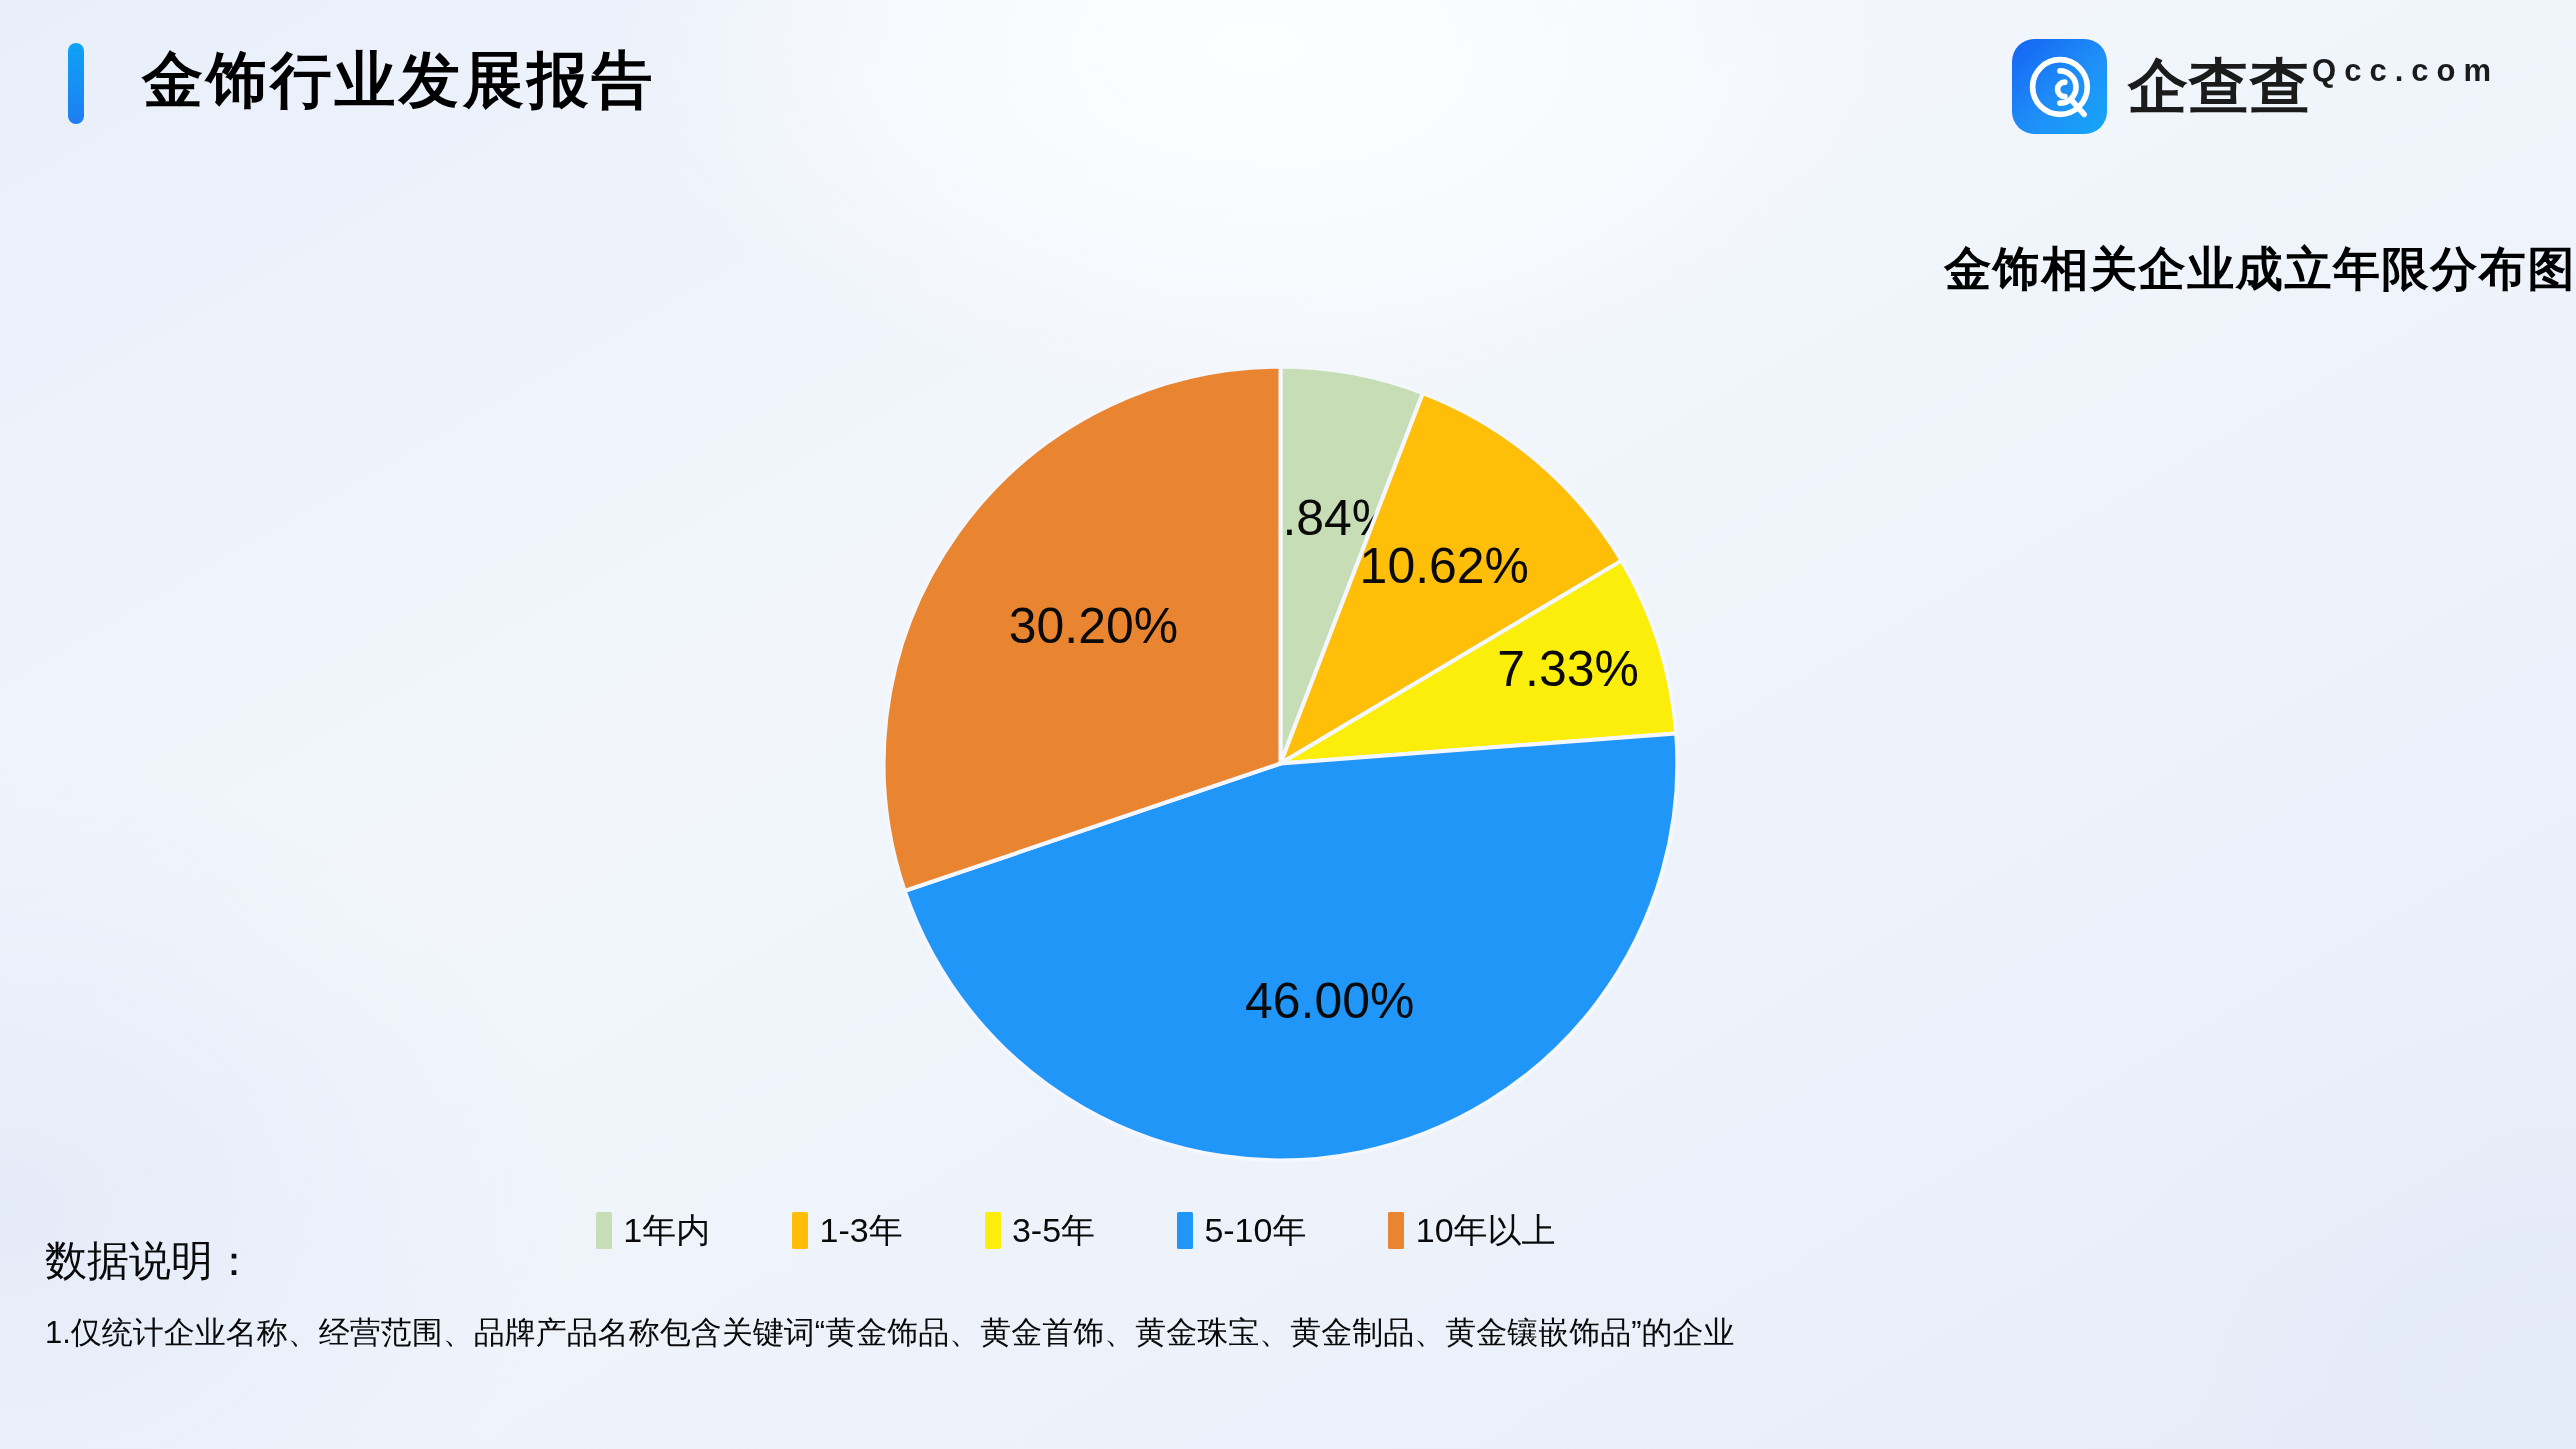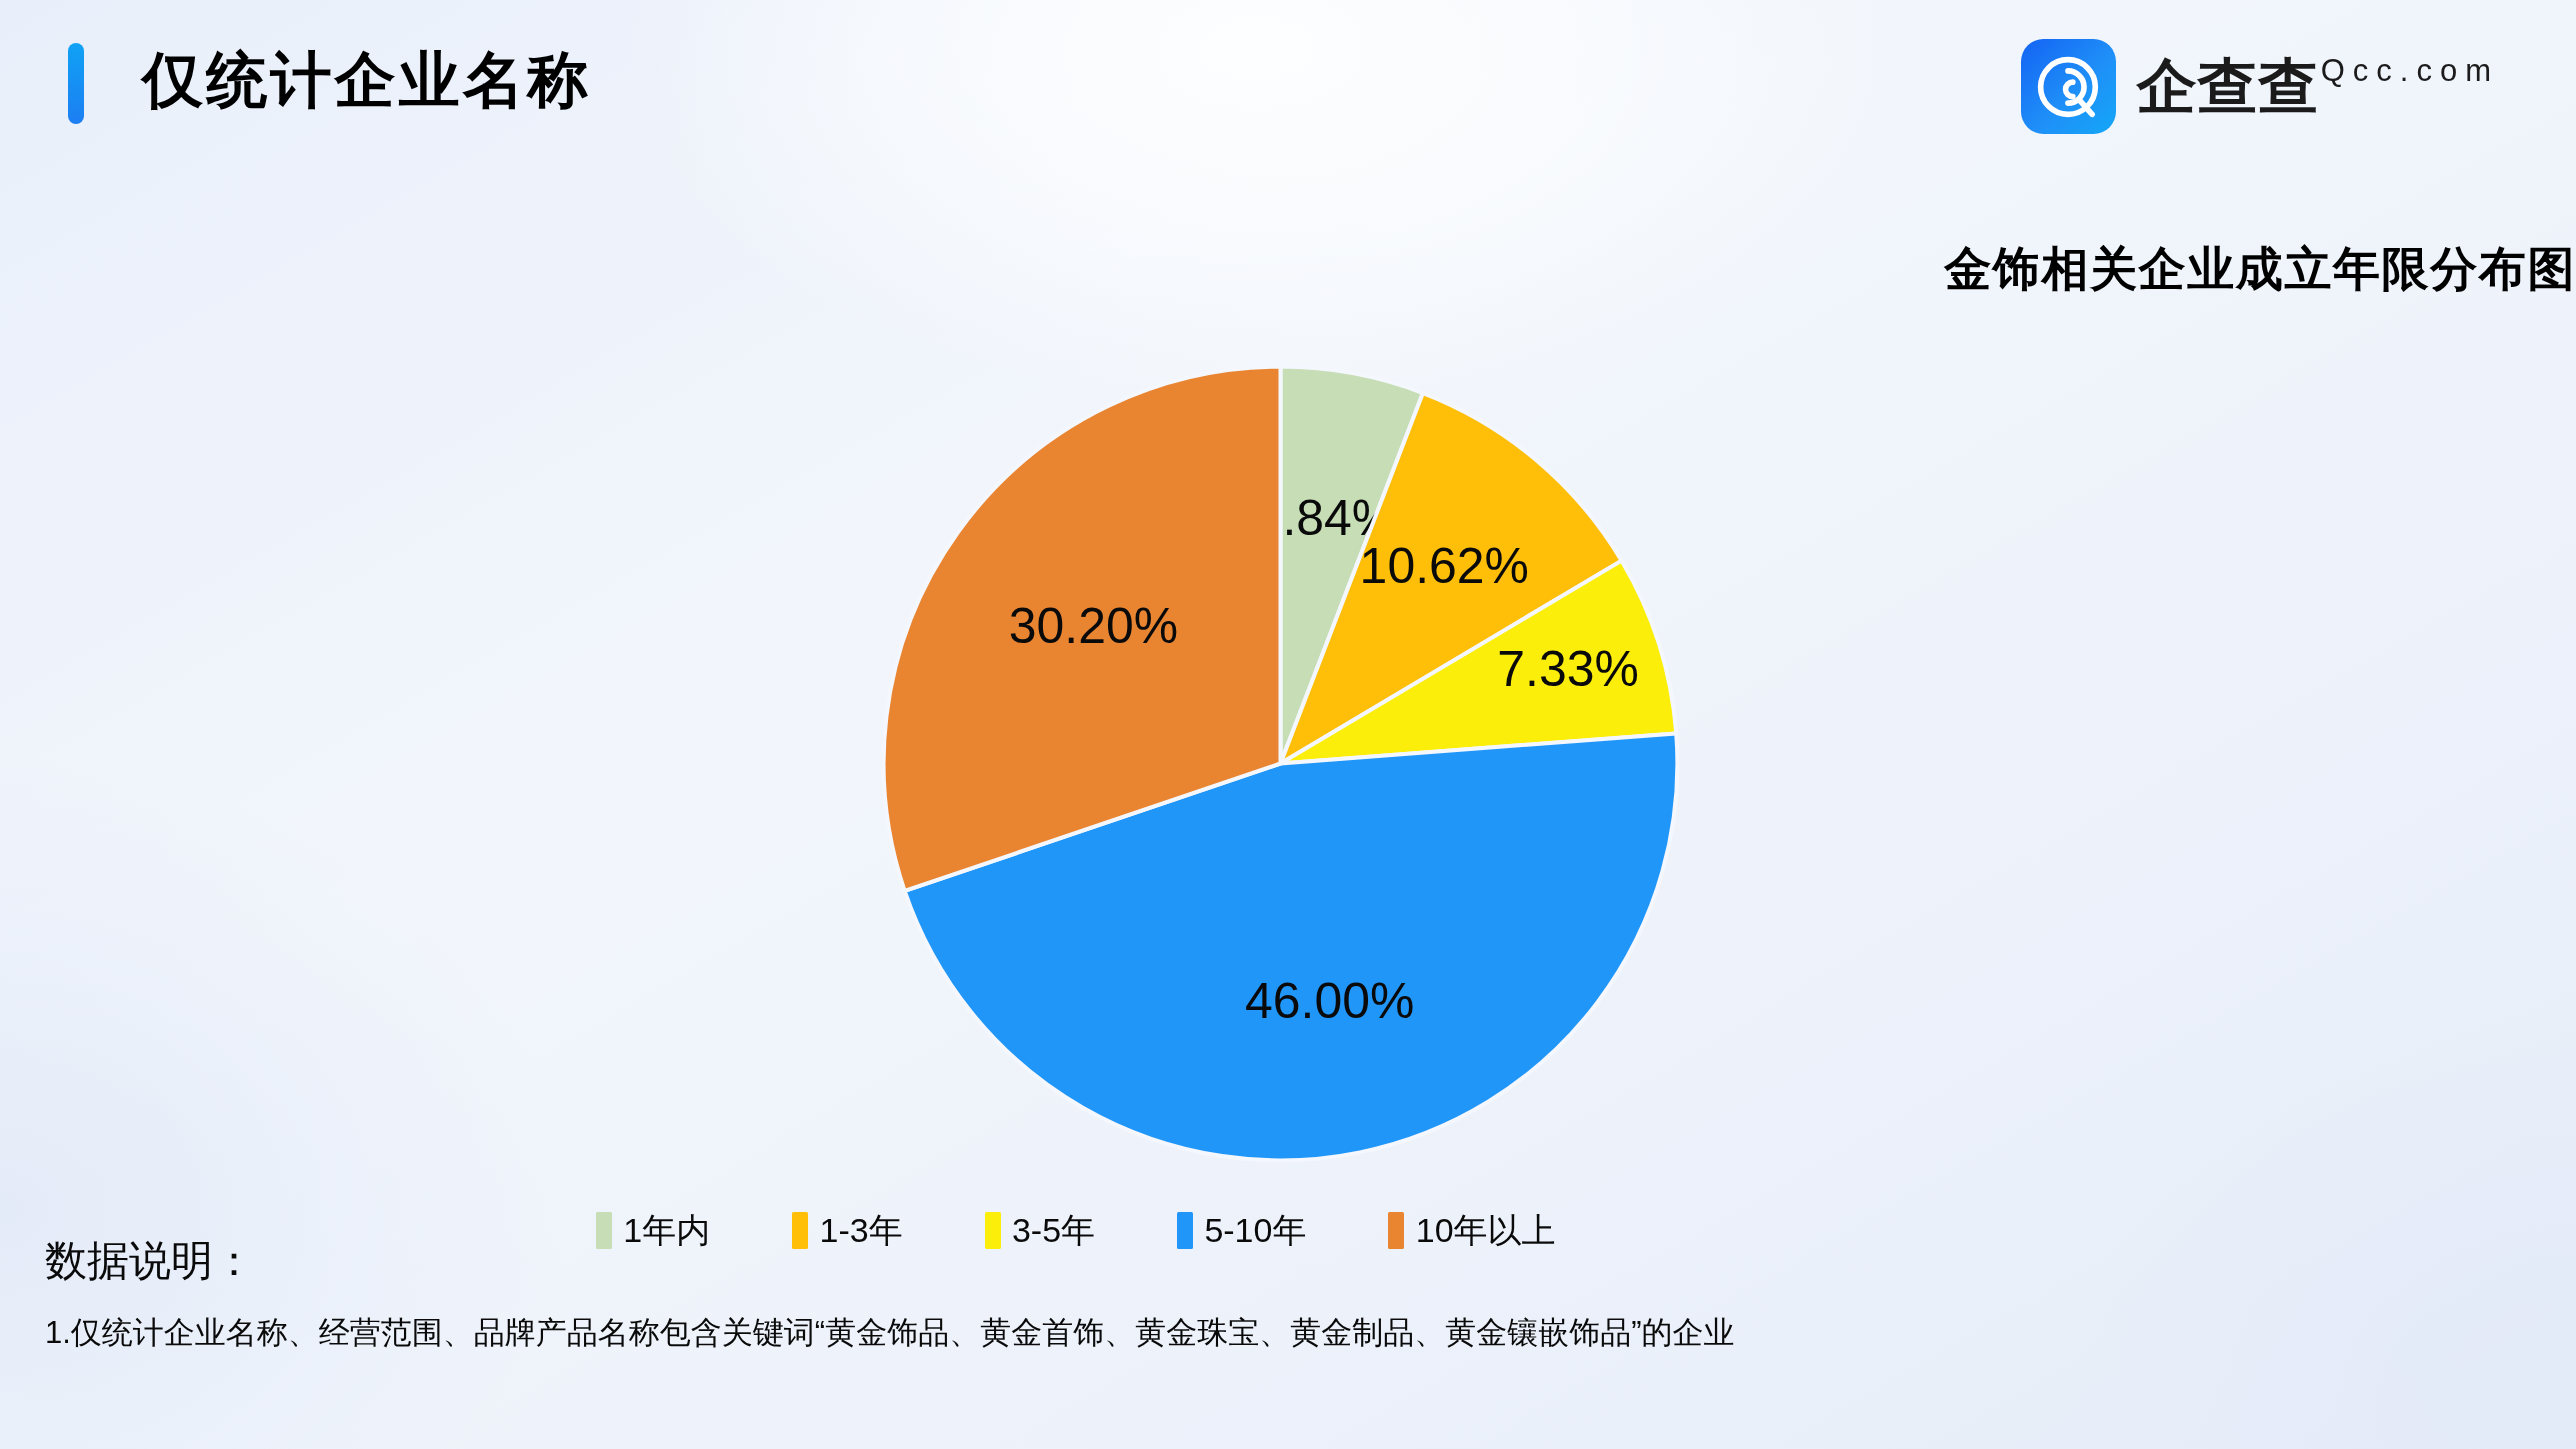--- a/index.html
+++ b/index.html
@@ -74,21 +74,21 @@
   .logo-cn {
     font-size: 60px;
     font-weight: bold;
     color: #1b1b1b;
     line-height: 66px;
     letter-spacing: 0.8px;
     white-space: nowrap;
   }
   .logo-en {
     font-size: 31px;
-    font-weight: normal;
+    font-weight: bold;
     color: #1b1b1b;
     letter-spacing: 8px;
     line-height: 34px;
     white-space: nowrap;
   }
 
   
   .chart-title {
     position: absolute;
     left: 0;
@@ -156,21 +156,21 @@
   }
   #note-1 { top: 1312px; }
   #note-2 { top: 1377px; }
 </style>
 </head>
 <body>
 
 <div id="page">
 
   <div class="header-bar"></div>
-  <div class="page-title">仅统计企业名称</div>
+  <div class="page-title">金饰行业发展报告</div>
 
   <div class="logo">
     <div class="logo-mark">
       <svg width="74" height="74" viewBox="0 0 92 92" aria-hidden="true">
         <path d="M46 12 A34 34 0 1 1 45.9 80 A34 34 0 0 1 46 12 Z" fill="none" stroke="#ffffff" stroke-width="7"></path>
         <path d="M46 26 A20 20 0 1 1 45.9 66" fill="none" stroke="#ffffff" stroke-width="7" stroke-linecap="round"></path>
         <path d="M52 40 A8.5 8.5 0 1 0 52 58" fill="none" stroke="#ffffff" stroke-width="7" stroke-linecap="round"></path>
         <line x1="60" y1="62" x2="76" y2="80" stroke="#ffffff" stroke-width="7" stroke-linecap="round"></line>
       </svg>
     </div>

